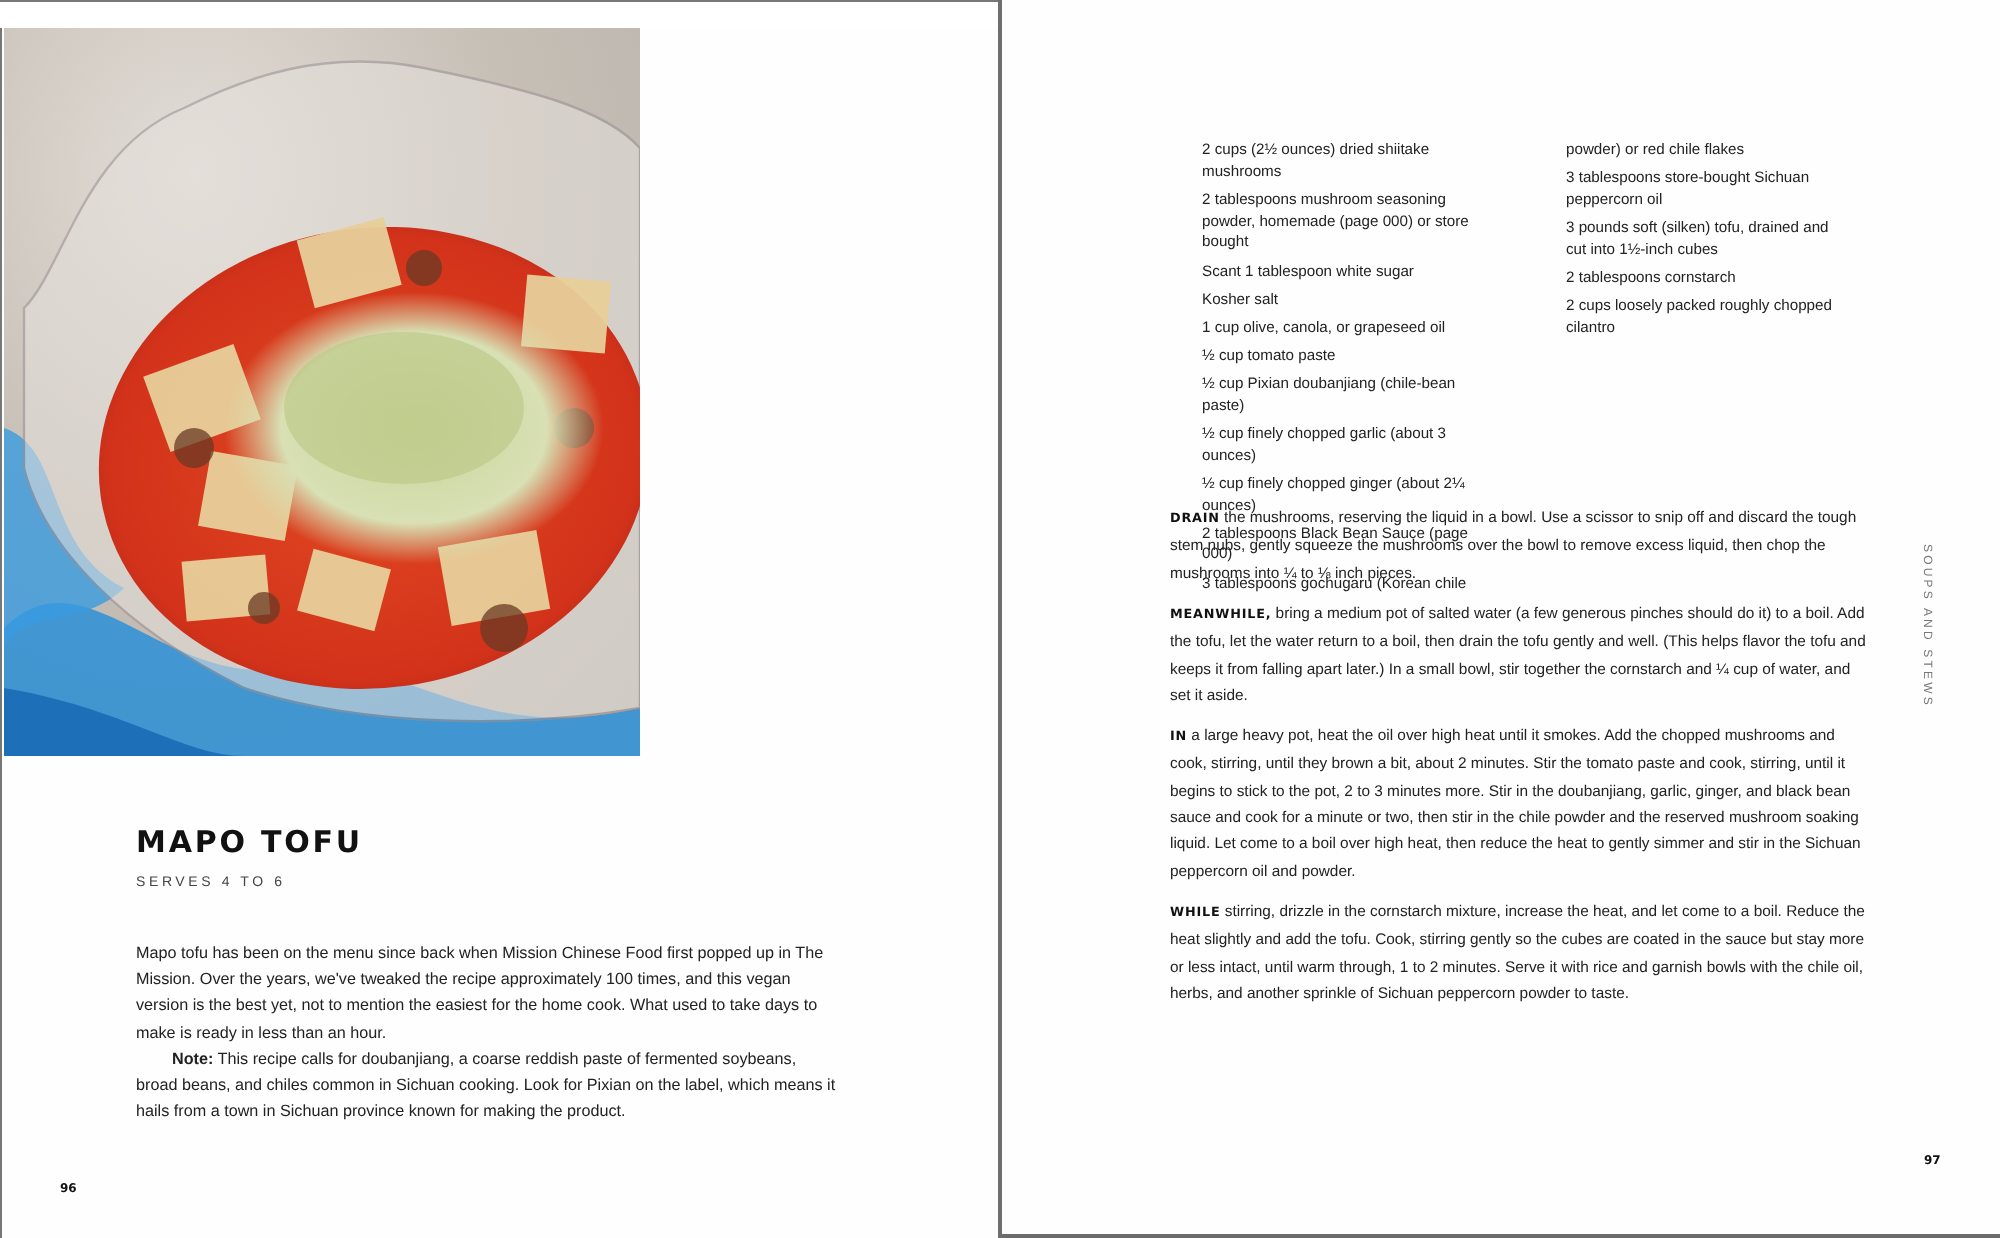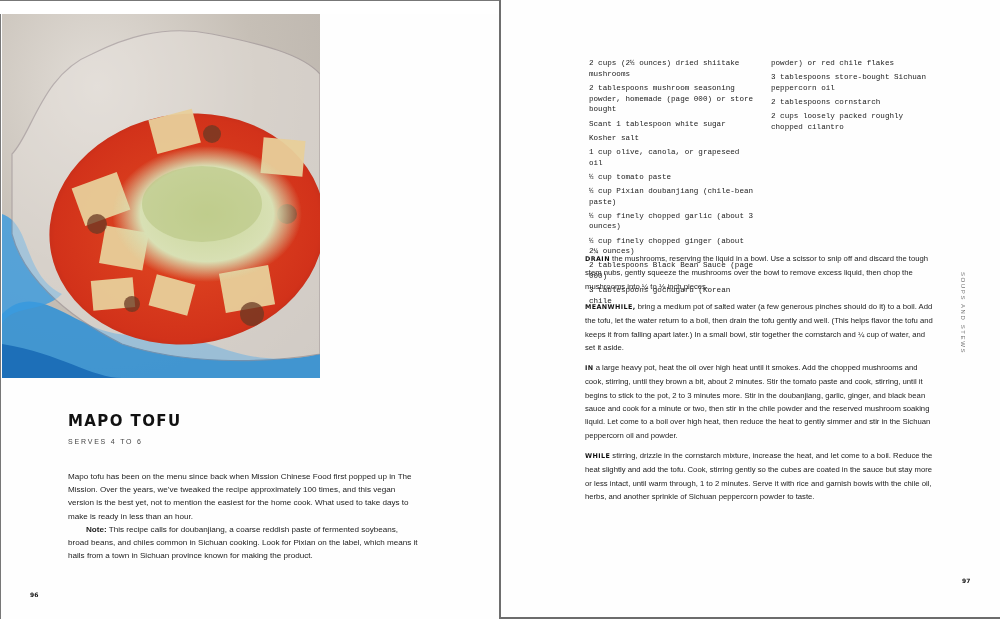--- a/index.html
+++ b/index.html
@@ -51,21 +51,21 @@
       position: absolute; top: 577px; font-size: 6px; font-weight: bold; color: #111;
       font-family: "DejaVu Sans", sans-serif;
     }
     .folio-left { left: 29px; }
     .folio-right { left: 962px; }
 
     .ingredients {
       position: absolute; left: 585px; top: 54px; width: 356px;
       display: flex; gap: 4px;
     }
-    .ing-col { width: 178px; list-style: none; margin: 4px; padding: 0; font-family: Liberation Mono, monospace; }
+    .ing-col { width: 178px; list-style: none; margin: 16px; padding: 0; }
     .ing-col li {
       font-size: 7.6px; line-height: 10.8px; color: #222; margin-bottom: 3.3px;
     }
     .ing-col.col2 { padding-left: 4px; }
 
     .method {
       position: absolute; left: 585px; top: 252px; width: 350px;
     }
     .method p {
       margin: 0 0 6.5px 0; font-size: 7.7px; line-height: 13.4px; color: #222;
@@ -159,20 +159,21 @@
       <li>½ cup tomato paste</li>
       <li>½ cup Pixian doubanjiang (chile-bean paste)</li>
       <li>½ cup finely chopped garlic (about 3 ounces)</li>
       <li>½ cup finely chopped ginger (about 2¼ ounces)</li>
       <li>2 tablespoons Black Bean Sauce (page 000)</li>
       <li>3 tablespoons gochugaru (Korean chile</li>
     </ul>
     <ul class="ing-col col2">
       <li>powder) or red chile flakes</li>
       <li>3 tablespoons store-bought Sichuan peppercorn oil</li>
+      <li>3 pounds soft (silken) tofu, drained and cut into 1½-inch cubes</li>
       <li>2 tablespoons cornstarch</li>
       <li>2 cups loosely packed roughly chopped cilantro</li>
     </ul>
   </div>
 
   <div class="method">
     <p><span class="lead">Drain</span><span> the mushrooms, reserving the liquid in a bowl. Use a scissor to snip off and discard the tough stem nubs, gently squeeze the mushrooms over the bowl to remove excess liquid, then chop the mushrooms into ¼ to ⅛ inch pieces.</span></p>
     <p><span class="lead">Meanwhile,</span><span> bring a medium pot of salted water (a few generous pinches should do it) to a boil. Add the tofu, let the water return to a boil, then drain the tofu gently and well. (This helps flavor the tofu and keeps it from falling apart later.) In a small bowl, stir together the cornstarch and ¼ cup of water, and set it aside.</span></p>
     <p><span class="lead">In</span><span> a large heavy pot, heat the oil over high heat until it smokes. Add the chopped mushrooms and cook, stirring, until they brown a bit, about 2 minutes. Stir the tomato paste and cook, stirring, until it begins to stick to the pot, 2 to 3 minutes more. Stir in the doubanjiang, garlic, ginger, and black bean sauce and cook for a minute or two, then stir in the chile powder and the reserved mushroom soaking liquid. Let come to a boil over high heat, then reduce the heat to gently simmer and stir in the Sichuan peppercorn oil and powder.</span></p>
     <p><span class="lead">While</span><span> stirring, drizzle in the cornstarch mixture, increase the heat, and let come to a boil. Reduce the heat slightly and add the tofu. Cook, stirring gently so the cubes are coated in the sauce but stay more or less intact, until warm through, 1 to 2 minutes. Serve it with rice and garnish bowls with the chile oil, herbs, and another sprinkle of Sichuan peppercorn powder to taste.</span></p>

